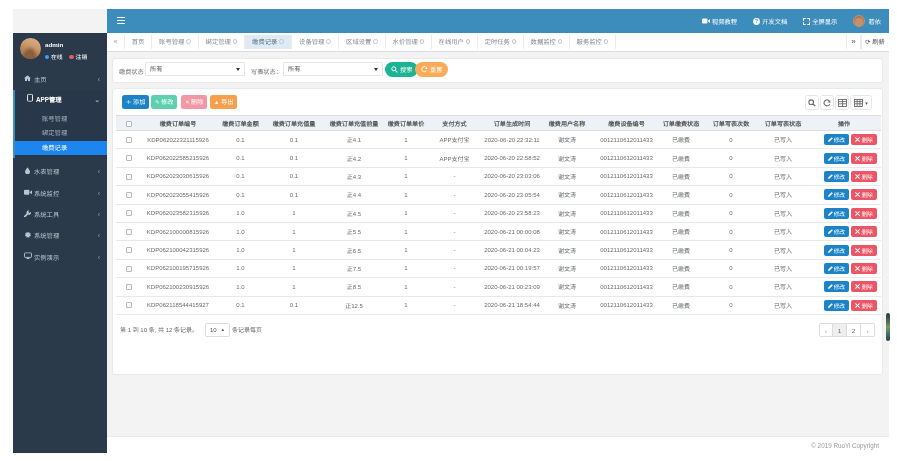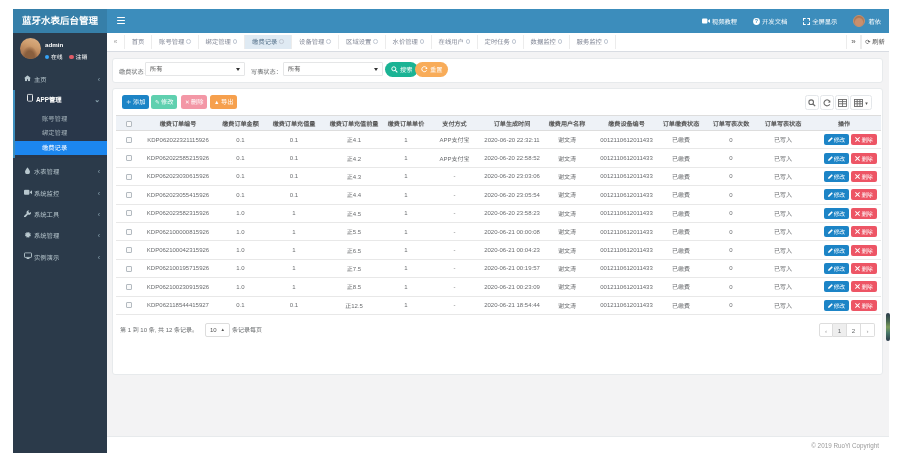--- a/index.html
+++ b/index.html
@@ -58,21 +58,20 @@
 .psel { position:absolute; left:92px; top:234px; width:25px; height:14px; border:1px solid #ddd; border-radius:2px; font-size:6px; color:#555; display:flex; align-items:center; justify-content:center; background:#fff; }
 .pager { position:absolute; right:7px; top:234px; list-style:none; display:flex; font-size:6.2px; color:#676a6c; }
 .pager li { min-width:14px; height:14px; line-height:14px; text-align:center; border:1px solid #ddd; border-left:none; background:#fff; padding:0 1px; }
 .pager li:first-child { border-left:1px solid #ddd; border-radius:2px 0 0 2px; color:#999; }
 .pager li:last-child { border-radius:0 2px 2px 0; color:#999; }
 .pager li.pact { background:#eee; }
 </style>
 </head>
 <body>
 <div class="app">
-  <div class="logo">蓝牙水表后台管理</div>
   <div class="nav">
     <div class="burger">
         <i></i>
         <i></i>
         <i></i>
       </div>
     <div class="nav-r">
       <div class="nav-item"><svg width="8" height="6" viewBox="0 0 8 6">
             <rect x="0" y="0.5" width="5.4" height="5" rx="1" fill="#fff"></rect>
             <path d="M5.6 3 8 1v4z" fill="#fff"></path>

